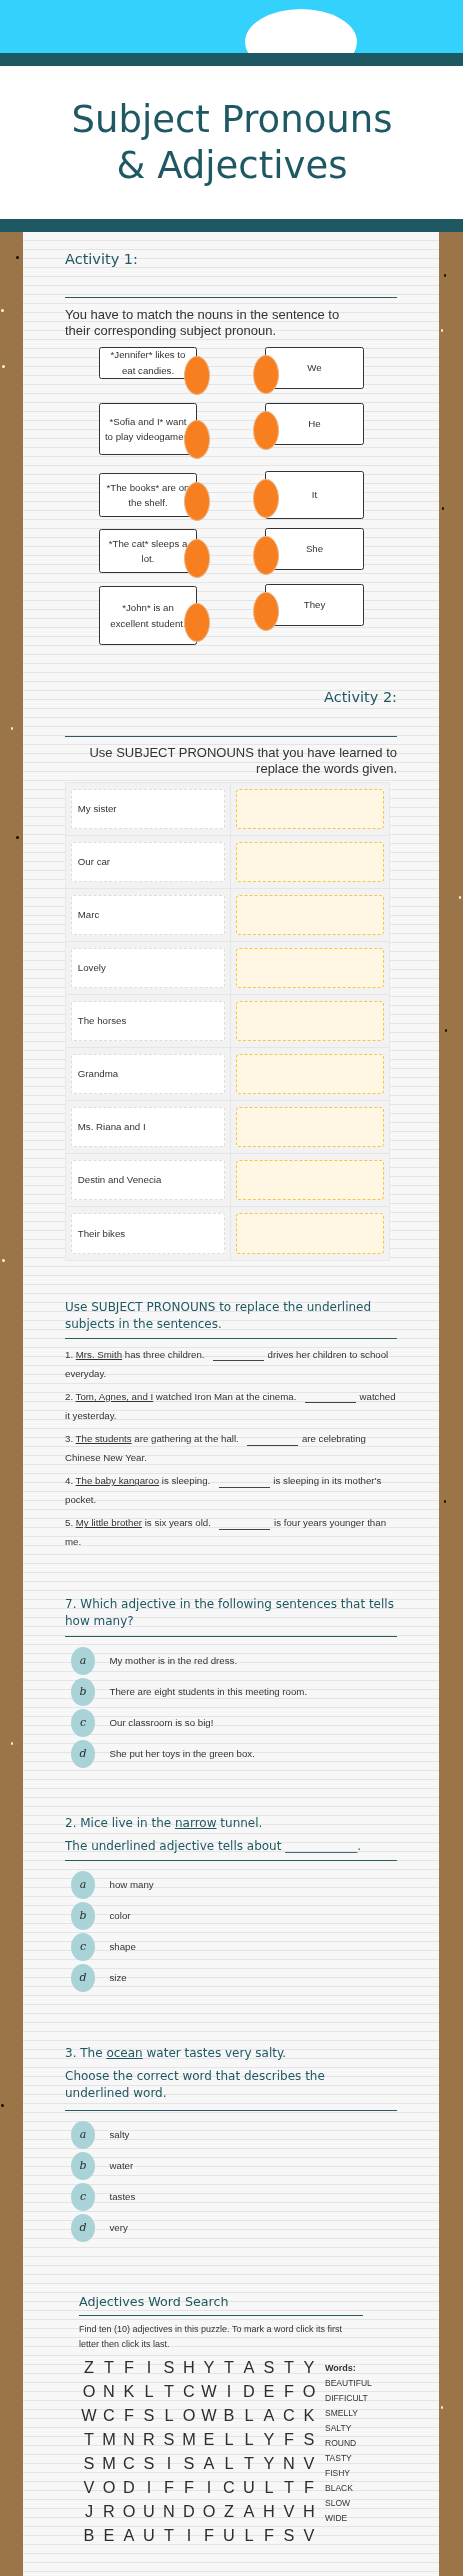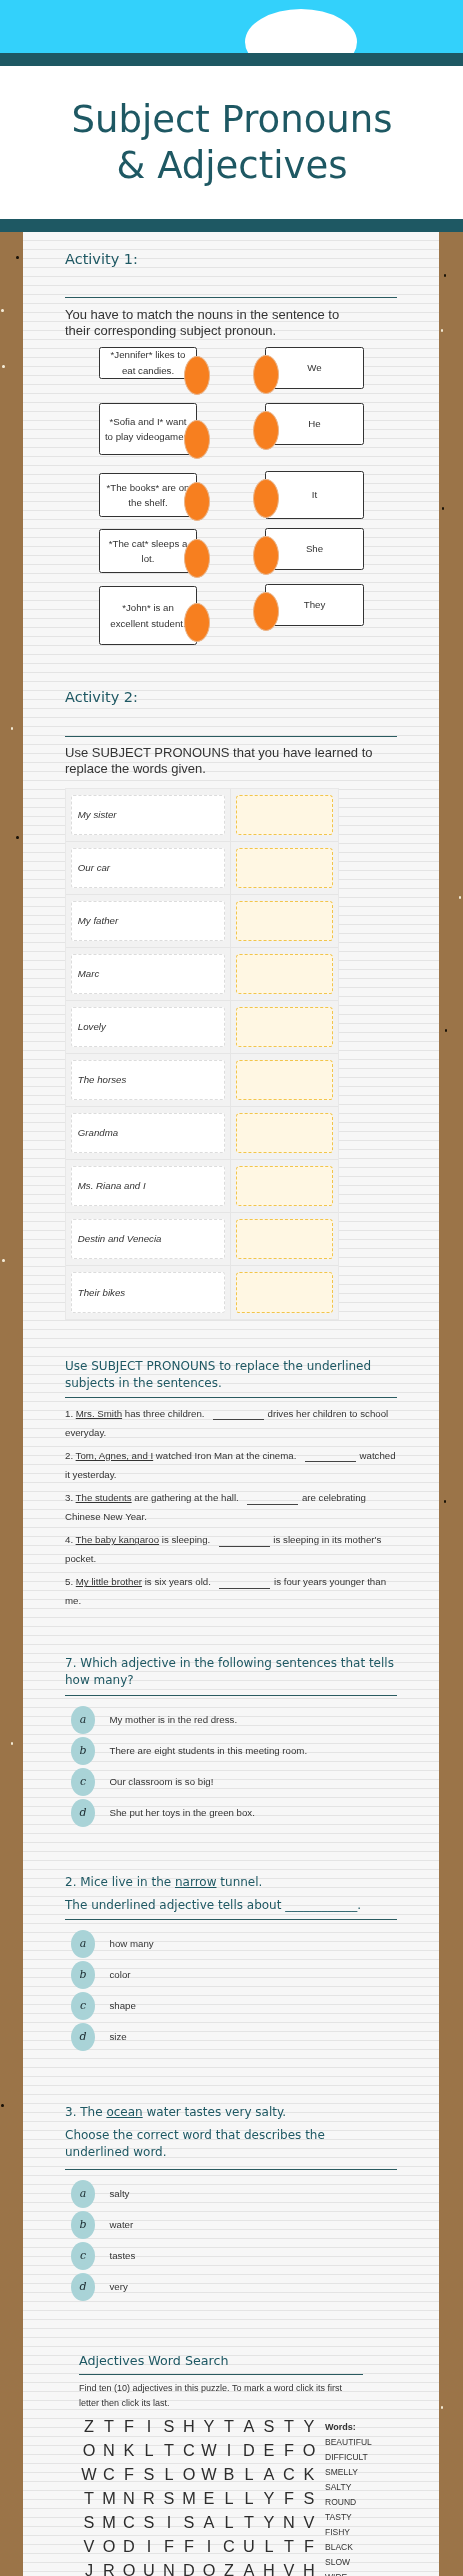--- a/index.html
+++ b/index.html
@@ -85,25 +85,24 @@
   .knob {
     position: absolute;
     width: 26px; height: 39px;
     border-radius: 50%;
     background: #f77f1f;
     border: 0.9px solid #e9b48a;
   }
 
   
   .dd-table {
-    margin-top: 11px;
-    width: 274px;
+    margin-top: 5px;
+    width: 325px;
     border: 0.6px solid #e8e8e8;
     background: #f2f2f2;
-    font-style: italic;
   }
   .dd-row { display: flex; border-bottom: 0.6px solid #e5e5e5; height: 53px; align-items: center; }
   .dd-cell-l { width: 165px; height: 100%; padding: 6px 4.8px; border-right: 0.6px solid #e5e5e5; }
   .dd-cell-r { flex: 1; height: 100%; padding: 6px 4.8px 6px 4.8px; }
   .dd-item {
     height: 100%;
     background: #fff;
     border: 0.9px dashed #dcdcdc;
     border-radius: 2.4px;
     font-size: 9.7px;
@@ -248,44 +247,36 @@
           </div>
 
         <div class="knob" style="left:230px;top:17px"></div>
         <div class="knob" style="left:230px;top:73px"></div>
         <div class="knob" style="left:230px;top:141px"></div>
         <div class="knob" style="left:230px;top:198px"></div>
         <div class="knob" style="left:230px;top:254px"></div>
       </div>
     </section>
 
-    <section class="section" style="padding-top:15.7px;">
+    <section class="section" style="padding-top:15.7px;text-align:right;">
       <h2 class="h-act">Activity 2:</h2>
       <hr class="rule" style="margin-top:31px;">
       <p class="instr" style="margin-top:8.5px;">Use SUBJECT PRONOUNS that you have learned to replace the words given.</p>
       <div class="dd-table">
         <div class="dd-row">
             <div class="dd-cell-l">
               <div class="dd-item">My sister</div>
             </div>
             <div class="dd-cell-r">
               <div class="dd-drop"></div>
             </div>
           </div>
         <div class="dd-row">
             <div class="dd-cell-l">
               <div class="dd-item">Our car</div>
-            </div>
-            <div class="dd-cell-r">
-              <div class="dd-drop"></div>
-            </div>
-          </div>
-        <div class="dd-row">
-            <div class="dd-cell-l">
-              <div class="dd-item">My father</div>
             </div>
             <div class="dd-cell-r">
               <div class="dd-drop"></div>
             </div>
           </div>
         <div class="dd-row">
             <div class="dd-cell-l">
               <div class="dd-item">Marc</div>
             </div>
             <div class="dd-cell-r">

